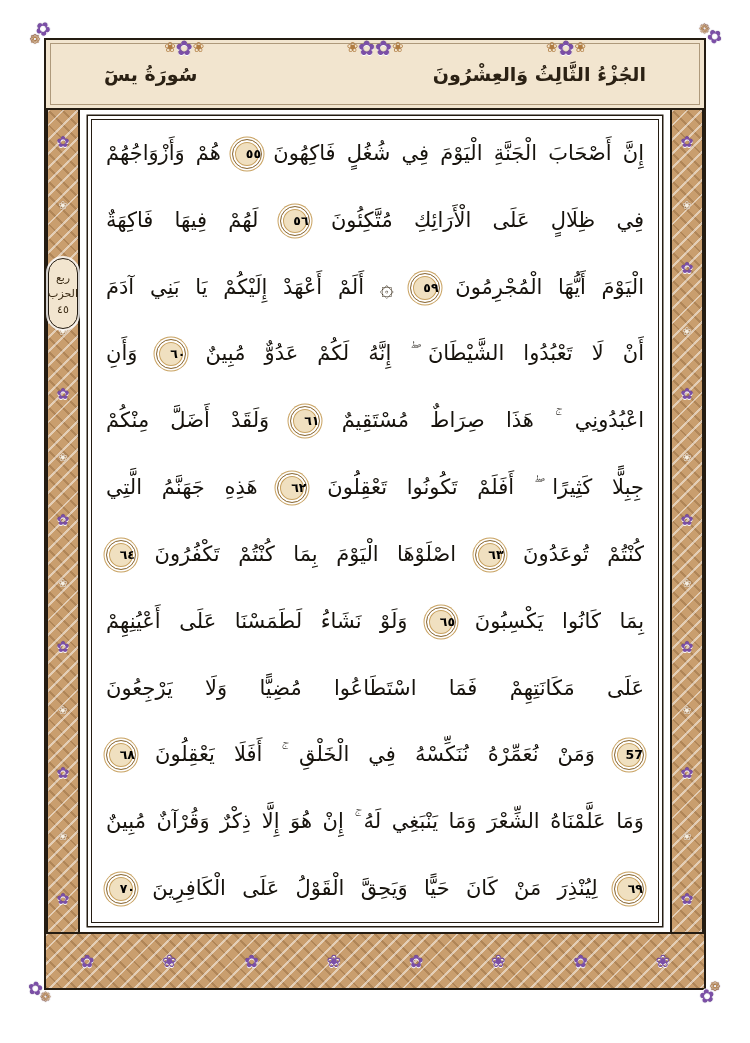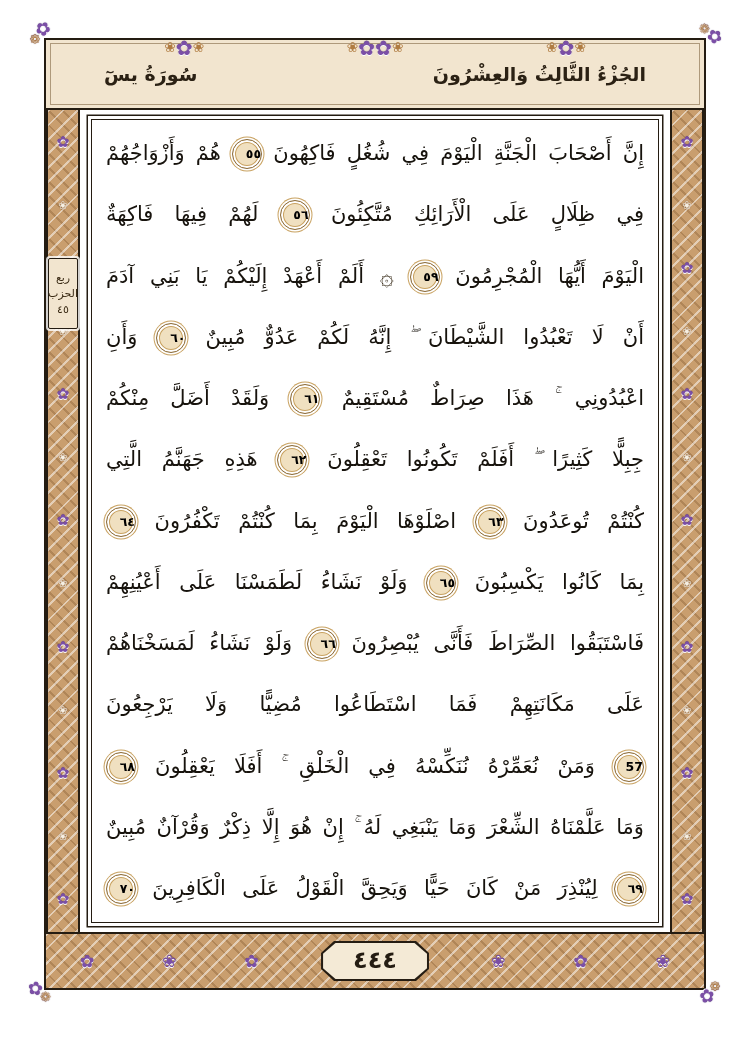--- a/index.html
+++ b/index.html
@@ -42,21 +42,21 @@
     border-left:2px solid var(--outline);border-right:2px solid var(--outline);
     display:flex;flex-direction:column;justify-content:space-around;align-items:center;
   }
   .strip .flower{color:var(--purple);font-size:15px;text-shadow:0 1px 0 #fff,0 0 1px #3a1f5e;line-height:1;}
   .strip .flower.alt{color:#f6efe2;font-size:11px;text-shadow:0 0 1px #6e4626;}
 
   
   .hizb-cartouche{
     position:absolute;top:148px;left:50%;transform:translateX(-50%);
     width:30px;padding:12px 0;background:var(--cream);
-    border:1.6px solid var(--outline);border-radius:2px;
+    border:1.6px solid var(--outline);border-radius:15px;
     display:flex;flex-direction:column;align-items:center;gap:2px;
     font-size:11px;line-height:1.25;color:#3a2a14;direction:rtl;z-index:4;
     box-shadow:0 0 0 2px rgba(255,255,255,.8);
   }
 
   
   .footer-band{
     grid-row:3;grid-column:1 / span 3;position:relative;
     background-color:var(--tan);
     background-image:
@@ -152,21 +152,20 @@
     <div class="text-zone">
       <div class="text-panel" id="quran-lines">
           <div class="quran-line"><span class="qtext">إِنَّ أَصْحَابَ الْجَنَّةِ الْيَوْمَ فِي شُغُلٍ فَاكِهُونَ</span> <span class="verse-medallion">٥٥</span> <span class="qtext">هُمْ وَأَزْوَاجُهُمْ</span></div>
           <div class="quran-line"><span class="qtext">فِي ظِلَالٍ عَلَى الْأَرَائِكِ مُتَّكِئُونَ</span> <span class="verse-medallion">٥٦</span> <span class="qtext">لَهُمْ فِيهَا فَاكِهَةٌ</span></div>
           <div class="quran-line"><span class="qtext">الْيَوْمَ أَيُّهَا الْمُجْرِمُونَ</span> <span class="verse-medallion">٥٩</span> <span class="rub-el-hizb">۞</span> <span class="qtext">أَلَمْ أَعْهَدْ إِلَيْكُمْ يَا بَنِي آدَمَ</span></div>
           <div class="quran-line"><span class="qtext">أَنْ لَا تَعْبُدُوا الشَّيْطَانَ ۖ إِنَّهُ لَكُمْ عَدُوٌّ مُبِينٌ</span> <span class="verse-medallion">٦٠</span> <span class="qtext">وَأَنِ</span></div>
           <div class="quran-line"><span class="qtext">اعْبُدُونِي ۚ هَذَا صِرَاطٌ مُسْتَقِيمٌ</span> <span class="verse-medallion">٦١</span> <span class="qtext">وَلَقَدْ أَضَلَّ مِنْكُمْ</span></div>
           <div class="quran-line"><span class="qtext">جِبِلًّا كَثِيرًا ۖ أَفَلَمْ تَكُونُوا تَعْقِلُونَ</span> <span class="verse-medallion">٦٢</span> <span class="qtext">هَذِهِ جَهَنَّمُ الَّتِي</span></div>
           <div class="quran-line"><span class="qtext">كُنْتُمْ تُوعَدُونَ</span> <span class="verse-medallion">٦٣</span> <span class="qtext">اصْلَوْهَا الْيَوْمَ بِمَا كُنْتُمْ تَكْفُرُونَ</span> <span class="verse-medallion">٦٤</span></div>
           <div class="quran-line"><span class="qtext">بِمَا كَانُوا يَكْسِبُونَ</span> <span class="verse-medallion">٦٥</span> <span class="qtext">وَلَوْ نَشَاءُ لَطَمَسْنَا عَلَى أَعْيُنِهِمْ</span></div>
-          <div class="quran-line"><span class="qtext">فَاسْتَبَقُوا الصِّرَاطَ فَأَنَّى يُبْصِرُونَ</span> <span class="verse-medallion">٦٦</span> <span class="qtext">وَلَوْ نَشَاءُ لَمَسَخْنَاهُمْ</span></div>
           <div class="quran-line"><span class="qtext">عَلَى مَكَانَتِهِمْ فَمَا اسْتَطَاعُوا مُضِيًّا وَلَا يَرْجِعُونَ</span></div>
           <div class="quran-line"><span class="verse-medallion">57</span> <span class="qtext">وَمَنْ نُعَمِّرْهُ نُنَكِّسْهُ فِي الْخَلْقِ ۚ أَفَلَا يَعْقِلُونَ</span> <span class="verse-medallion">٦٨</span></div>
           <div class="quran-line"><span class="qtext">وَمَا عَلَّمْنَاهُ الشِّعْرَ وَمَا يَنْبَغِي لَهُ ۚ إِنْ هُوَ إِلَّا ذِكْرٌ وَقُرْآنٌ مُبِينٌ</span></div>
           <div class="quran-line"><span class="verse-medallion">٦٩</span> <span class="qtext">لِيُنْذِرَ مَنْ كَانَ حَيًّا وَيَحِقَّ الْقَوْلُ عَلَى الْكَافِرِينَ</span> <span class="verse-medallion">٧٠</span></div>
         </div>
     </div>
 
     <div class="strip" id="strip-right">
         <span class="flower">✿</span>
         <span class="flower alt">❀</span>
@@ -177,23 +176,20 @@
         <span class="flower">✿</span>
         <span class="flower alt">❀</span>
         <span class="flower">✿</span>
         <span class="flower alt">❀</span>
         <span class="flower">✿</span>
         <span class="flower alt">❀</span>
         <span class="flower">✿</span>
       </div>
 
     <div class="footer-band" id="footer-band">
-      <div class="pagenum-wrap">
-        <div class="pagenum">٤٤٤</div>
-      </div>
     <span class="flower">✿</span>
         <span class="flower">❀</span>
         <span class="flower">✿</span>
         <span class="flower">❀</span>
         <span class="flower">✿</span>
         <span class="flower">❀</span>
         <span class="flower">✿</span>
         <span class="flower">❀</span>
       </div>
 

